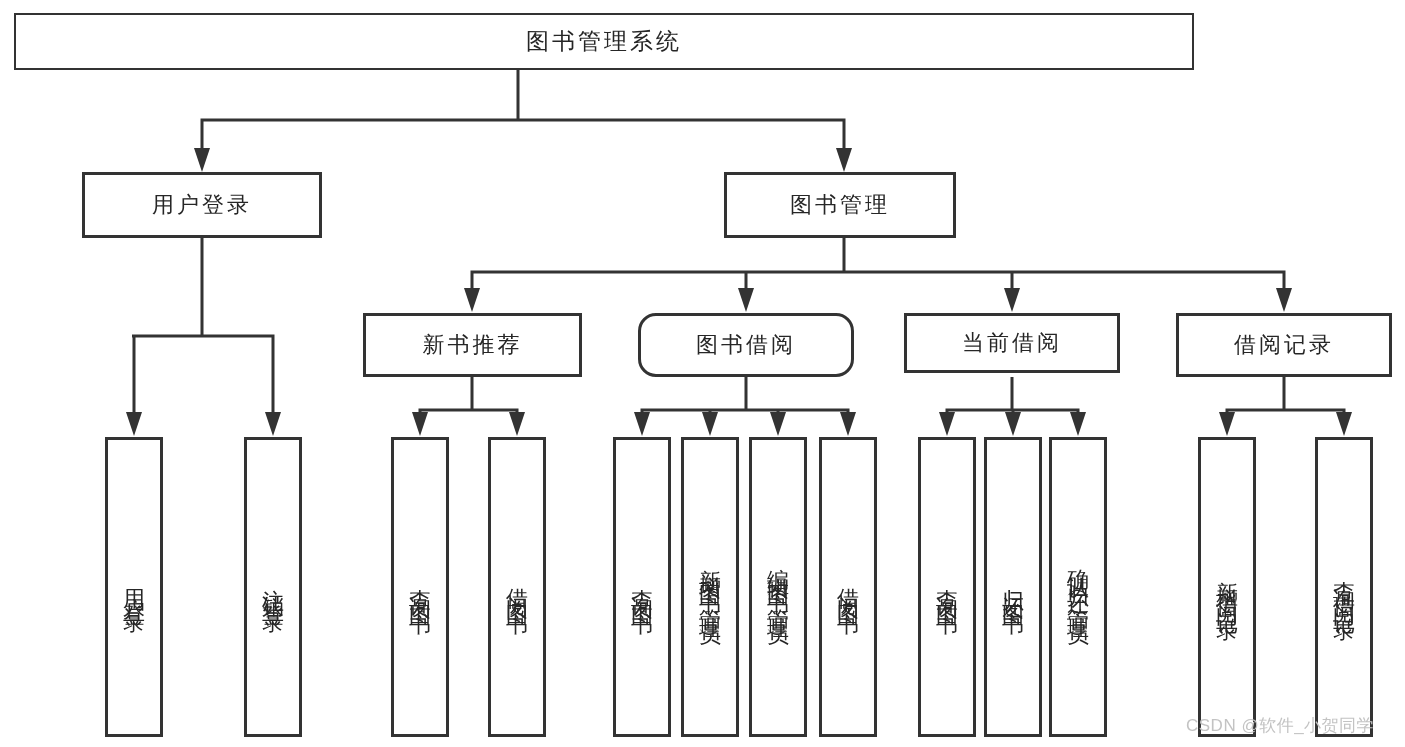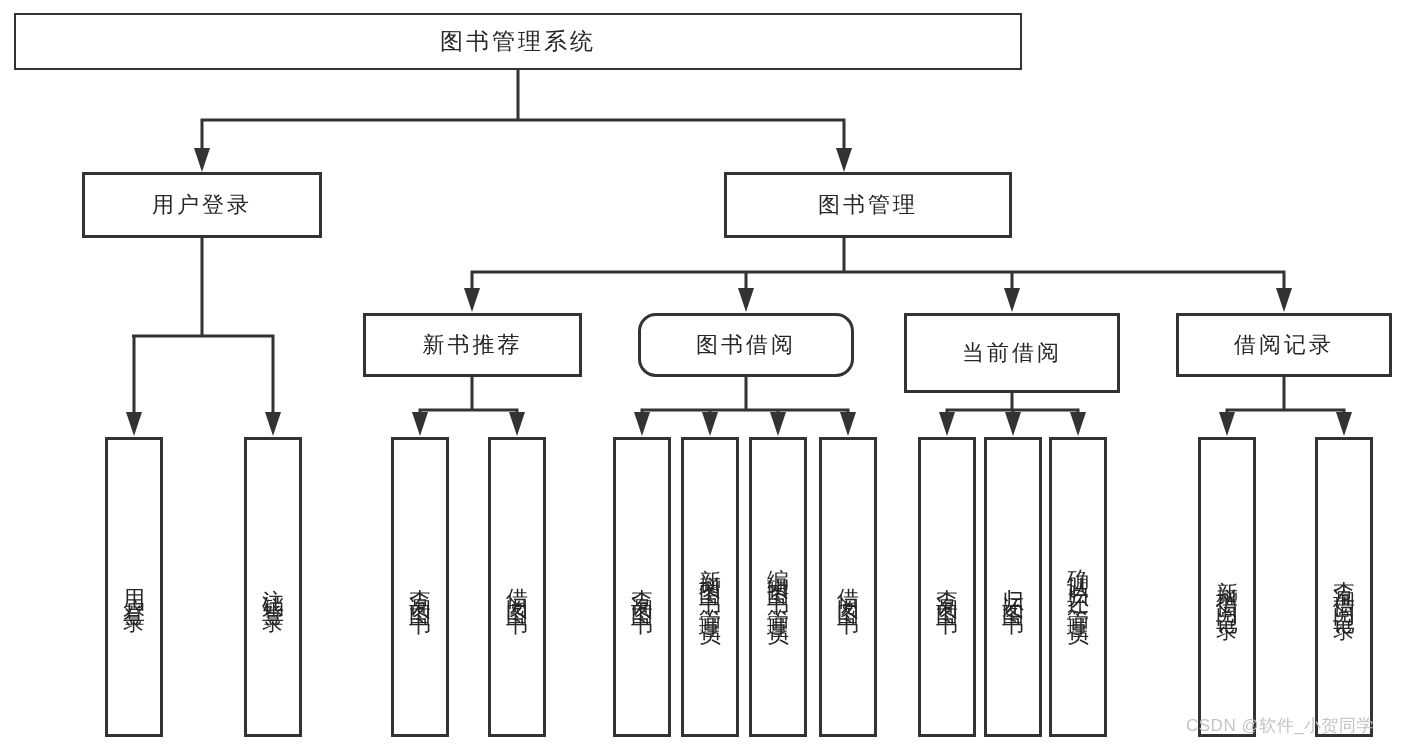--- a/index.html
+++ b/index.html
@@ -90,38 +90,38 @@
       <polygon points="1005,412 1021,412 1013,436" fill="#333333" stroke="none"></polygon>
       <polygon points="1070,412 1086,412 1078,436" fill="#333333" stroke="none"></polygon>
     </g>
     <g>
       <path d="M1284 377V411.5M1225.5 410H1345.5M1227 408.5V413M1344 408.5V413"></path>
       <polygon points="1219,412 1235,412 1227,436" fill="#333333" stroke="none"></polygon>
       <polygon points="1336,412 1352,412 1344,436" fill="#333333" stroke="none"></polygon>
     </g>
   </svg>
 
-  <div class="box hbox root-box" style="left:14px;top:13px;width:1008px;height:57px;">
+  <div class="box hbox root-box" style="left:14px;top:13px;width:1180px;height:57px;">
     <span>图书管理系统</span>
   </div>
 
   <div class="box hbox" style="left:82px;top:172px;width:240px;height:66px;">
     <span>用户登录</span>
   </div>
-  <div class="box hbox" style="left:724px;top:172px;width:288px;height:66px;">
+  <div class="box hbox" style="left:724px;top:172px;width:232px;height:66px;">
     <span>图书管理</span>
   </div>
 
   <div class="box hbox" style="left:363px;top:313px;width:219px;height:64px;align-items:center;">
     <span>新书推荐</span>
   </div>
   <div class="box hbox" style="left:638px;top:313px;width:216px;height:64px;border-radius:18px;">
     <span>图书借阅</span>
   </div>
-  <div class="box hbox" style="left:904px;top:313px;width:216px;height:80px;">
+  <div class="box hbox" style="left:904px;top:313px;width:216px;height:60px;">
     <span>当前借阅</span>
   </div>
   <div class="box hbox" style="left:1176px;top:313px;width:216px;height:64px;">
     <span>借阅记录</span>
   </div>
 
   <div class="box vbox" style="left:105px;top:437px;width:58px;height:300px;">
     <span>用户登录</span>
   </div>
   <div class="box vbox" style="left:244px;top:437px;width:58px;height:300px;">

